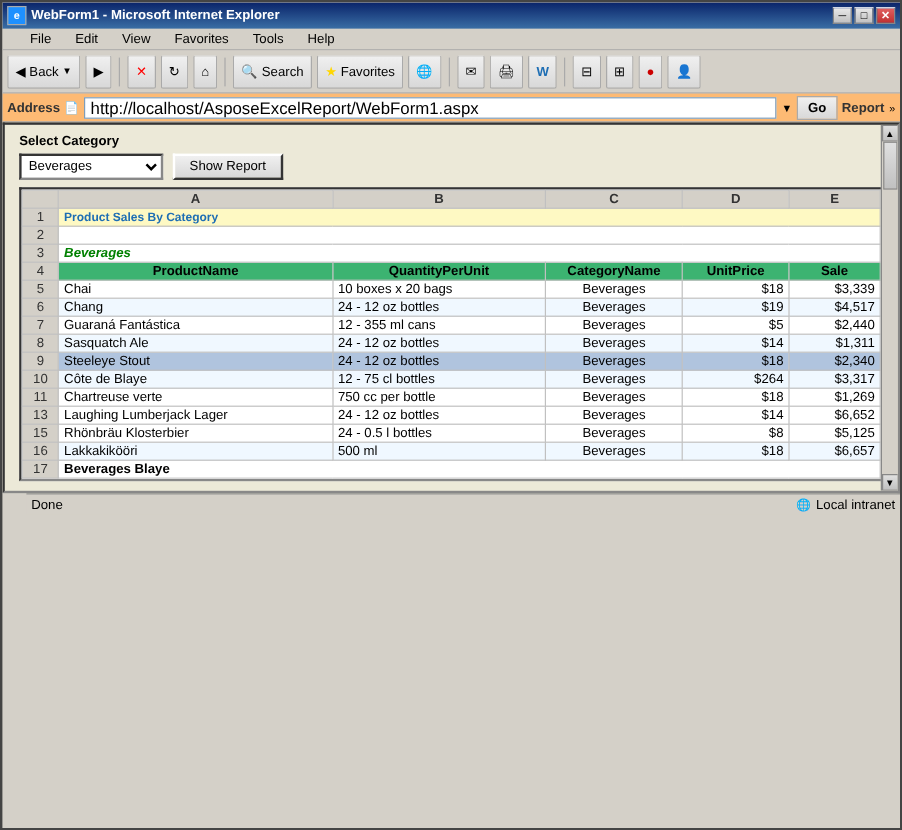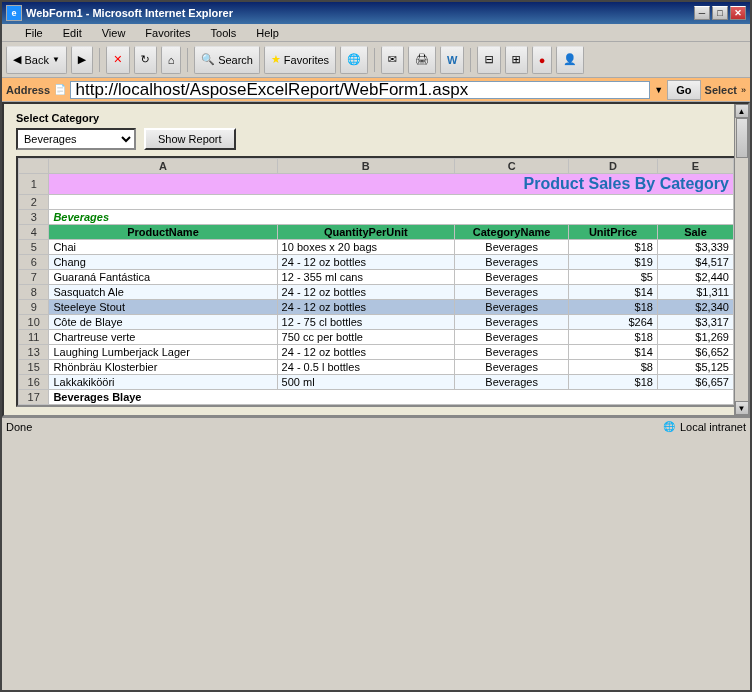--- a/index.html
+++ b/index.html
@@ -82,21 +82,21 @@
       gap: 4px;
       font-size: 11px;
     }
     .address-label { font-weight: bold; color: #333; white-space: nowrap; }
     .address-input {
       flex: 1;
       height: 18px;
       border: 1px solid #7f9db9;
       background: white;
       padding: 0 4px;
-      font-size: 17px;
+      font-size: 14px;
       outline: none;
     }
     .go-btn {
       height: 20px;
       padding: 0 8px;
       background: linear-gradient(to bottom, #f0f0f0, #d8d8d8);
       border: 1px solid #aaa;
       font-size: 11px;
       cursor: pointer;
       font-weight: bold;
@@ -214,20 +214,21 @@
     
     .status-bar {
       background: #d4d0c8;
       border-top: 1px solid #888;
       height: 18px;
       display: flex;
       align-items: center;
       justify-content: space-between;
       padding: 0 4px;
       font-size: 11px;
+      margin-left: 20px;
     }
     .status-left { color: #000; }
     .status-right { display: flex; align-items: center; gap: 4px; }
 
     
     .spreadsheet-container::-webkit-scrollbar { width: 14px; height: 14px; }
     .spreadsheet-container::-webkit-scrollbar-track { background: #d4d0c8; }
     .spreadsheet-container::-webkit-scrollbar-thumb { background: #a0a0a0; border: 1px solid #888; }
 
     .page-area::-webkit-scrollbar { width: 14px; }
@@ -357,21 +358,21 @@
         <span>👤</span>
       </button>
   </div>
 
   <div class="address-bar">
     <span class="address-label">Address</span>
     <span style="font-size:10px;">📄</span>
     <input class="address-input" type="text" value="http://localhost/AsposeExcelReport/WebForm1.aspx" style="">
     <span style="font-size:9px; cursor:pointer;">▼</span>
     <button class="go-btn">Go</button>
-    <span style="font-size:11px; color:#333; font-weight:bold;">Select</span>
+    <span style="font-size:11px; color:#333; font-weight:bold;">Report</span>
     <span style="font-size:9px; cursor:pointer;">»</span>
   </div>
 
   <div class="page-area">
 
     <div class="controls-bar">
       <div>
         <span class="controls-label">Select Category</span>
         <div class="controls-row">
           <select class="select-dropdown">
@@ -399,21 +400,21 @@
             <th class="col-header col-b">B</th>
             <th class="col-header col-c">C</th>
             <th class="col-header col-d">D</th>
             <th class="col-header col-e">E</th>
           </tr>
         </thead>
         <tbody id="spreadsheet-body">
 
           <tr>
             <td class="row-num">1</td>
-            <td colspan="5" class="row-title" style="color:#1e6eb4; font-size:16px; font-weight:bold; text-align:right; background:#f0abfc;">Product Sales By Category</td>
+            <td colspan="5" class="row-title" style="color:#1e6eb4; font-size:10px; font-weight:bold; text-align:left; background:#fef9c3;">Product Sales By Category</td>
           </tr>
 
           <tr>
             <td class="row-num">2</td>
             <td colspan="5"></td>
           </tr>
 
           <tr>
             <td class="row-num">3</td>
             <td colspan="5" class="row-category-name">Beverages</td>

